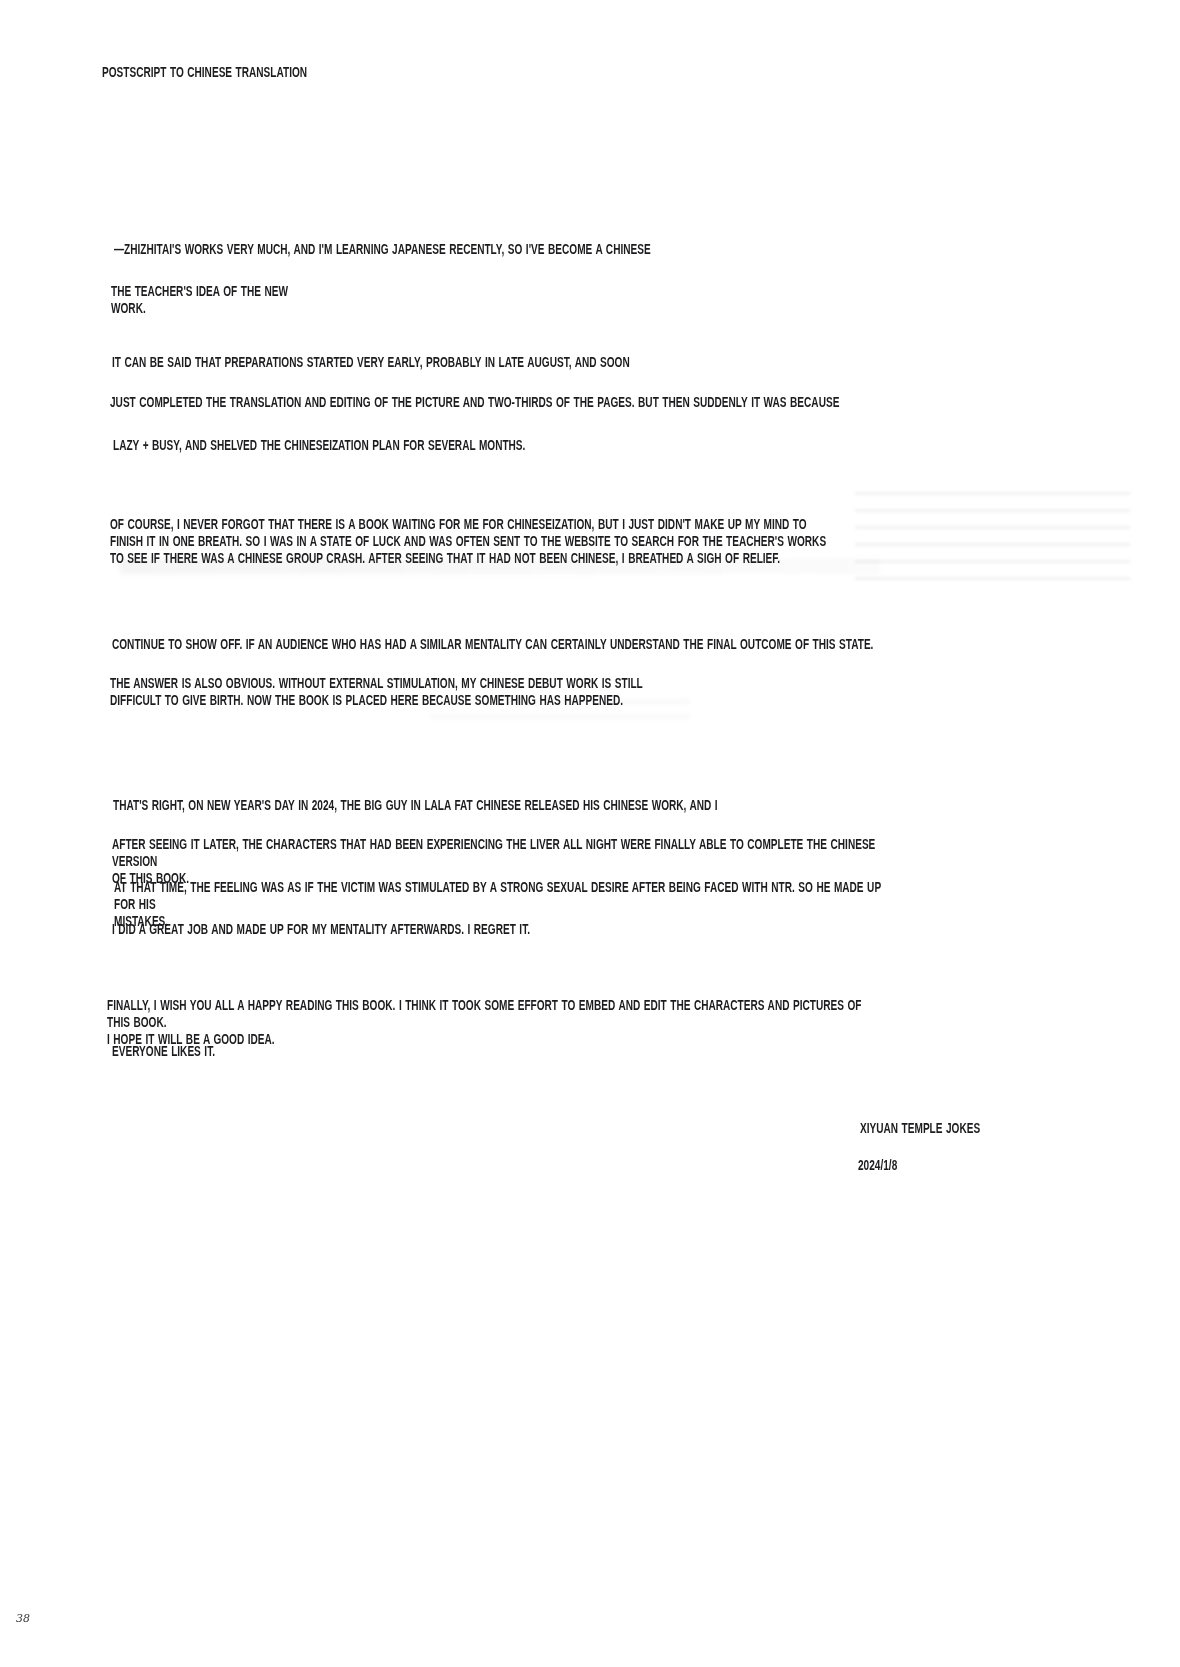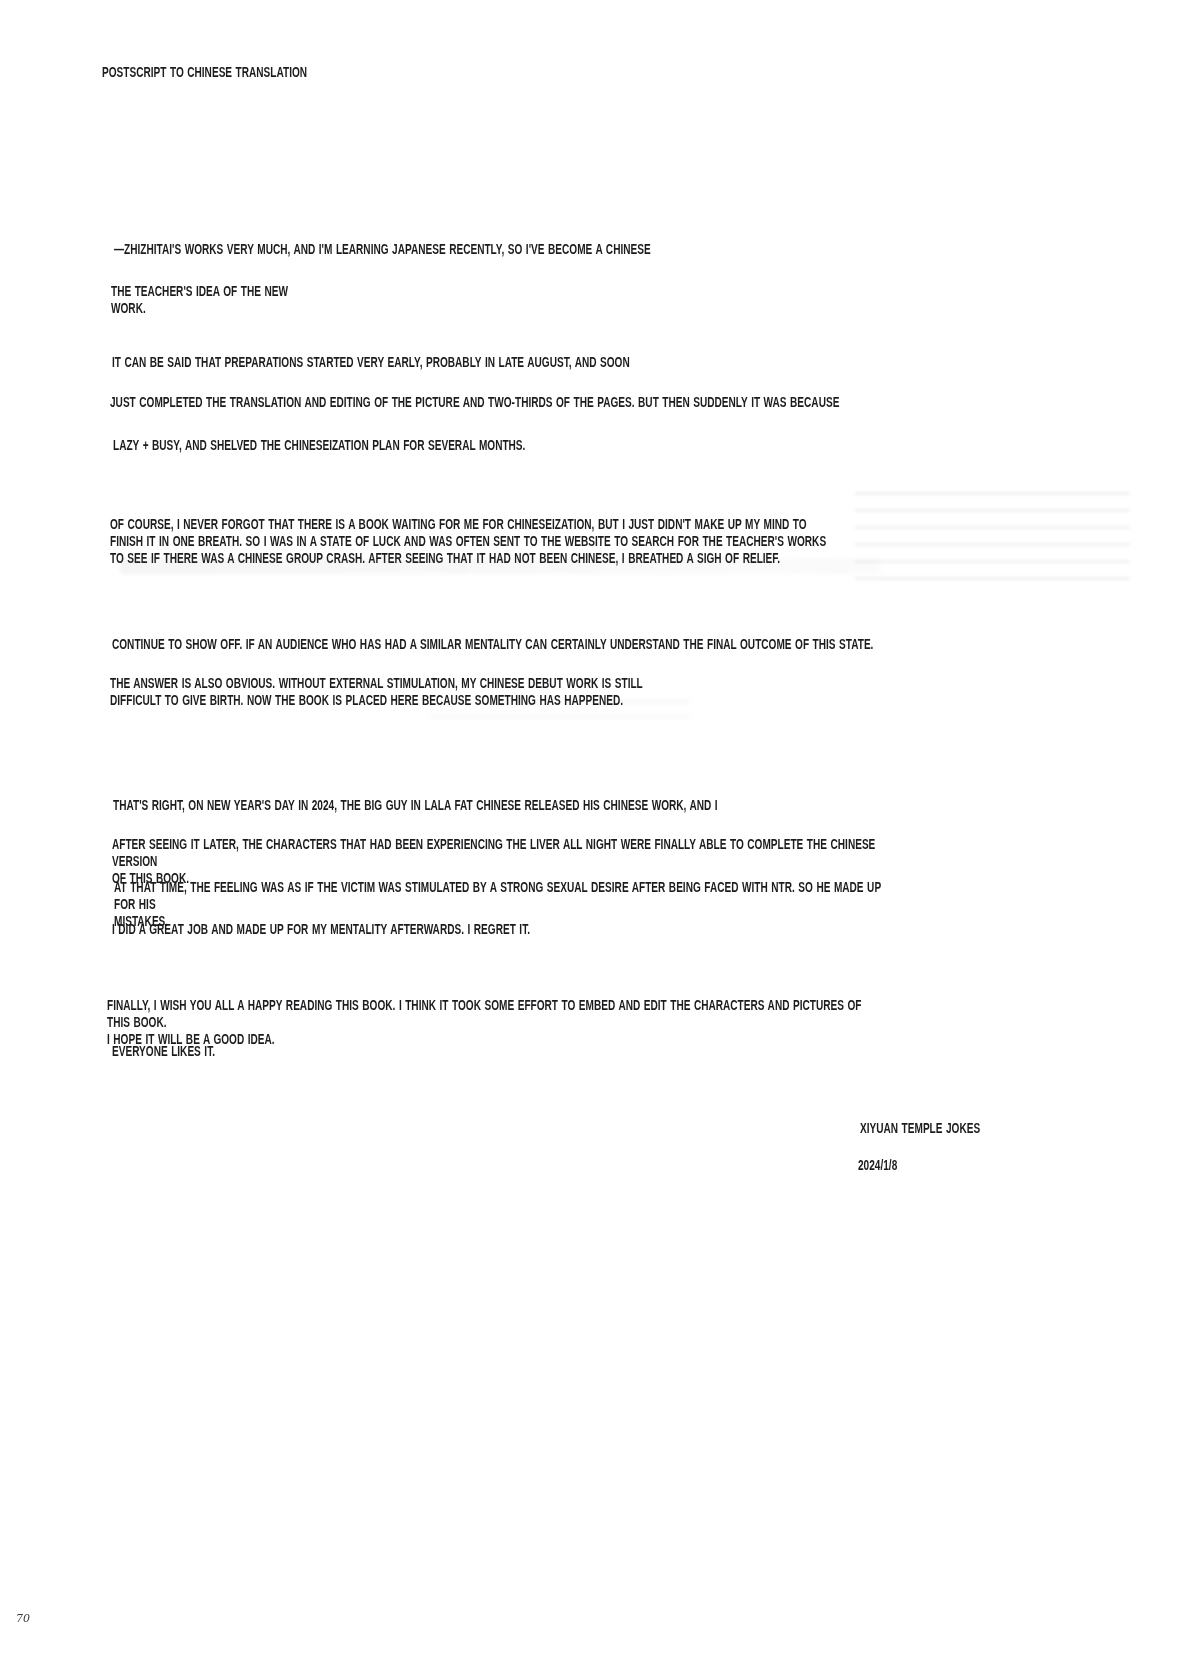--- a/index.html
+++ b/index.html
@@ -88,19 +88,19 @@
   <div id="p10" class="txt">AT THAT TIME, THE FEELING WAS AS IF THE VICTIM WAS STIMULATED BY A STRONG SEXUAL DESIRE AFTER BEING FACED WITH NTR. SO HE MADE UP FOR HIS
 MISTAKES.</div>
   <div id="p11" class="txt">I DID A GREAT JOB AND MADE UP FOR MY MENTALITY AFTERWARDS. I REGRET IT.</div>
   <div id="p12" class="txt">FINALLY, I WISH YOU ALL A HAPPY READING THIS BOOK. I THINK IT TOOK SOME EFFORT TO EMBED AND EDIT THE CHARACTERS AND PICTURES OF THIS BOOK.
 I HOPE IT WILL BE A GOOD IDEA.</div>
   <div id="p13" class="txt">EVERYONE LIKES IT.</div>
 
   <div id="sig" class="txt">XIYUAN TEMPLE JOKES</div>
   <div id="date" class="txt">2024/1/8</div>
 
-  <div id="pagenum" class="txt">70</div>
+  <div id="pagenum" class="txt">38</div>
 
   <div id="art1" class="artifact"></div>
   <div id="art2" class="artifact"></div>
   <div id="art3" class="artifact"></div>
 
 </div>
 
 </body></html>

